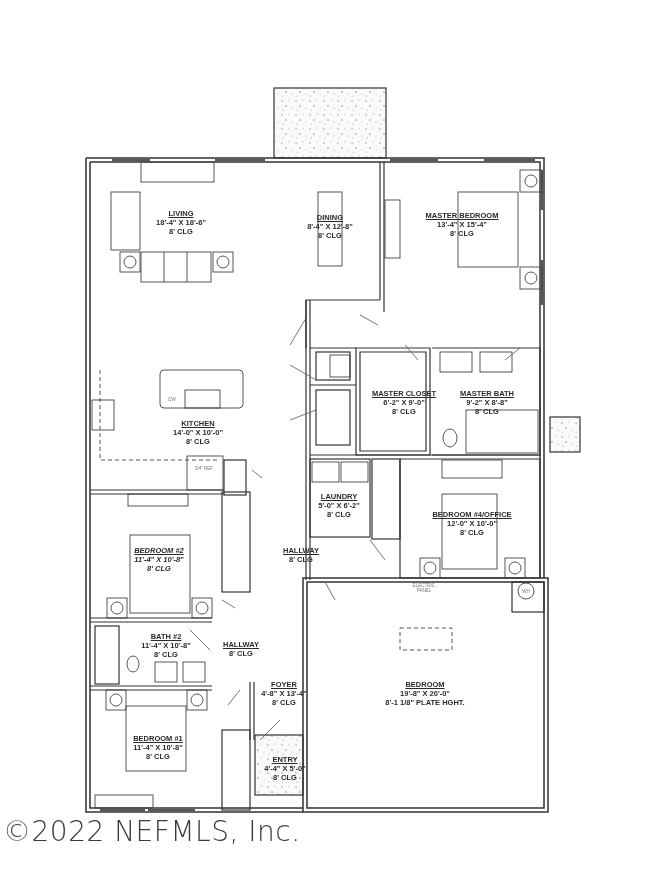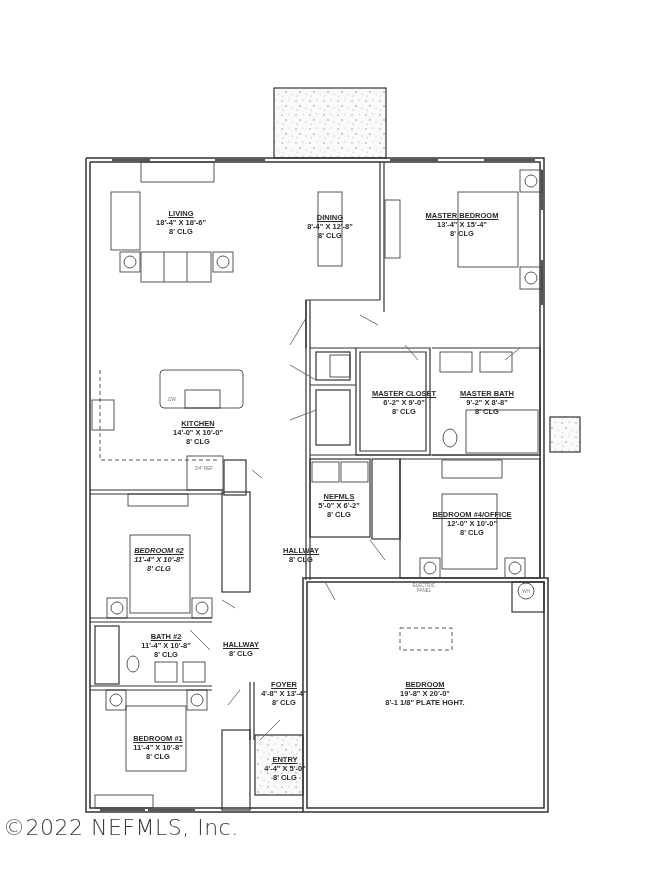--- a/index.html
+++ b/index.html
@@ -2,21 +2,21 @@
 <html><head>
 <meta charset="utf-8">
 <style>
   html, body { margin:0; padding:0; background:#ffffff; }
   body { width:650px; height:870px; position:relative; overflow:hidden; font-family:"Liberation Sans", sans-serif; }
   svg.plan { position:absolute; left:0; top:0; }
   .lbl { position:absolute; text-align:center; color:#2a2a2a; font-size:7.5px; line-height:9px; font-weight:bold; transform:translateX(-50%); white-space:nowrap; }
   .lbl .nm { text-decoration:underline; }
   .lbl .dm, .lbl .cl { font-weight:bold; }
   .small { position:absolute; font-size:4.5px; color:#777; text-align:center; transform:translateX(-50%); }
-  .copy { position:absolute; left:3px; top:815px; font-size:22px; color:#3a3a3a; letter-spacing:0.5px; font-family:"DejaVu Sans", sans-serif; font-weight:300; }
+  .copy { position:absolute; left:3px; top:815px; font-size:28px; color:#3a3a3a; letter-spacing:0.5px; font-family:"DejaVu Sans", sans-serif; font-weight:300; }
 </style>
 </head>
 <body>
 
 <svg class="plan" width="650" height="870" viewBox="0 0 650 870">
   <defs>
     <pattern id="stipple" width="14" height="14" patternUnits="userSpaceOnUse">
       <rect width="14" height="14" fill="#fafafa"></rect>
       <circle cx="2" cy="3" r="0.7" fill="#888"></circle>
       <circle cx="9" cy="2" r="0.5" fill="#999"></circle>
@@ -177,21 +177,21 @@
   <div class="nm">MASTER CLOSET</div>
   <div class="dm">6'-2" X 9'-0"</div>
   <div class="cl">8' CLG</div>
 </div>
 <div class="lbl" style="left:487px; top:389px;">
   <div class="nm">MASTER BATH</div>
   <div class="dm">9'-2" X 8'-8"</div>
   <div class="cl">8' CLG</div>
 </div>
 <div class="lbl" style="left:339px; top:492px;">
-  <div class="nm">NEFMLS</div>
+  <div class="nm">LAUNDRY</div>
   <div class="dm">5'-0" X 6'-2"</div>
   <div class="cl">8' CLG</div>
 </div>
 <div class="lbl" style="left:472px; top:510px;">
   <div class="nm">BEDROOM #4/OFFICE</div>
   <div class="dm">12'-0" X 10'-0"</div>
   <div class="cl">8' CLG</div>
 </div>
 <div class="lbl" style="left:159px; top:546px;font-style:italic;">
   <div class="nm">BEDROOM #2</div>

